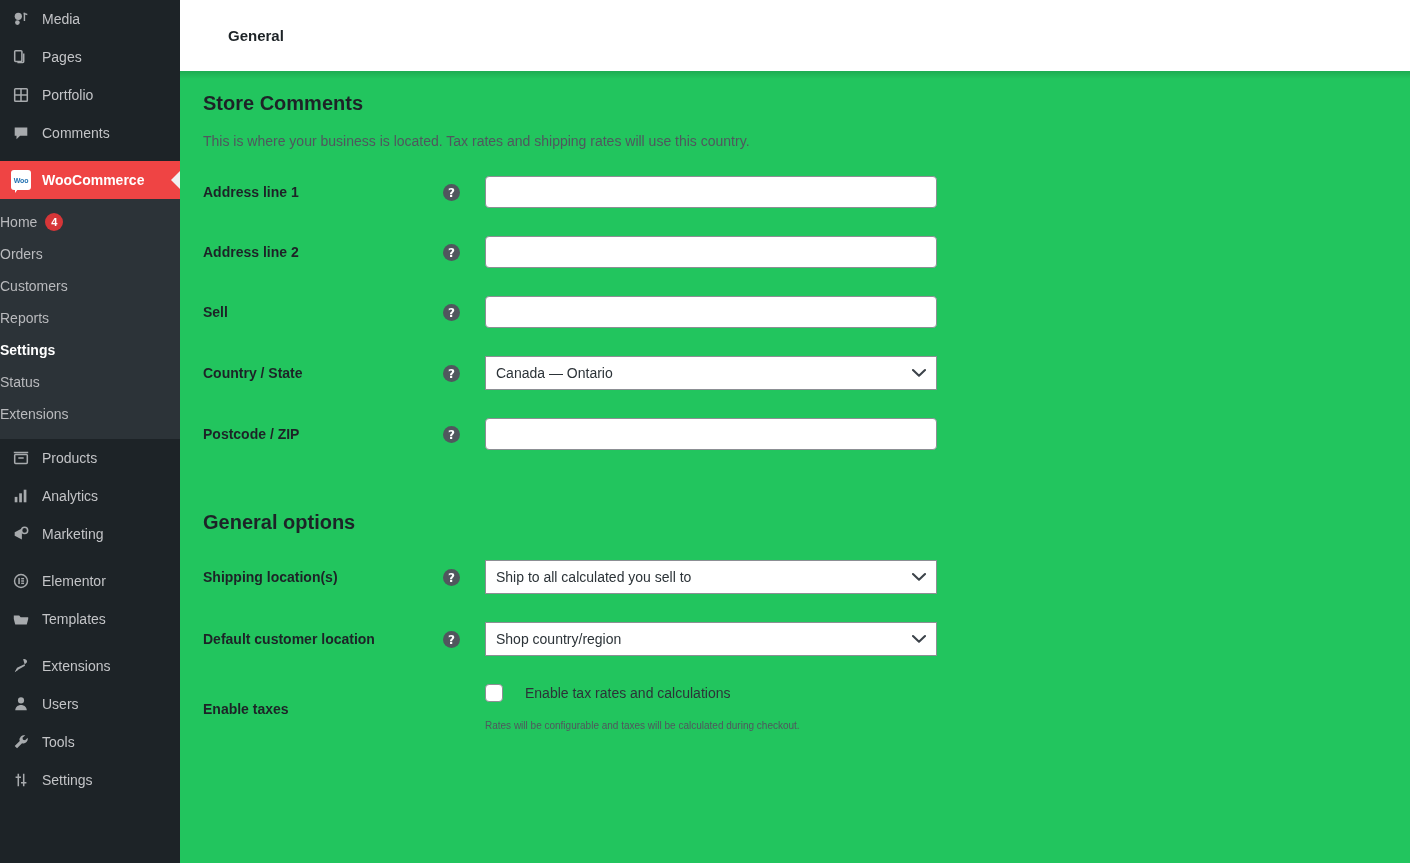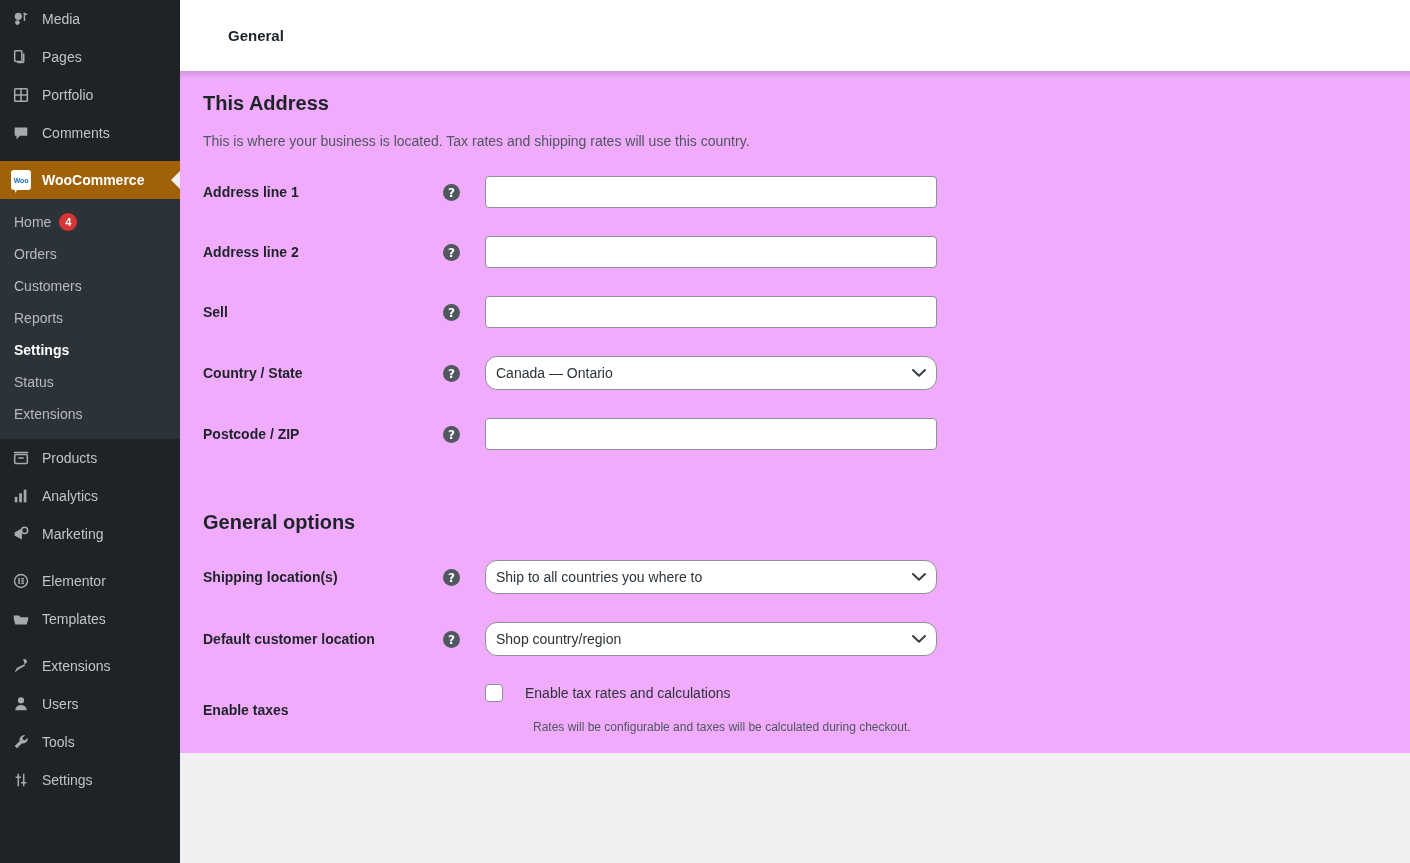--- a/index.html
+++ b/index.html
@@ -31,21 +31,21 @@
   .menu-item .mi-icon {
     width: 22px; height: 20px;
     display: flex; align-items: center; justify-content: center;
     margin-right: 10px;
     flex: 0 0 22px;
   }
   .menu-item .mi-icon svg { display: block; }
   .menu-item .mi-label { white-space: nowrap; }
 
   .menu-item.current {
-    background: #a16207;
+    background: #ef4444;
     color: #fff;
     font-weight: 600;
   }
   .menu-item.current .mi-label { color: #fff; }
   .menu-item.current::after {
     content: "";
     position: absolute;
     right: 0; top: 50%;
     transform: translateY(-50%);
     border-style: solid;
@@ -53,21 +53,20 @@
     border-color: transparent #f0f0f1 transparent transparent;
   }
 
   .submenu {
     background: #2c3338;
     padding: 7px 0 9px 0;
   }
   .sub-item {
     display: flex; align-items: center;
     height: 32px;
-    padding-left: 14px;
     font-size: 14px;
     color: #b9babd;
     cursor: pointer;
     white-space: nowrap;
   }
   .sub-item.active { color: #fff; font-weight: 700; }
   .badge {
     display: inline-flex; align-items: center; justify-content: center;
     min-width: 18px; height: 18px;
     border-radius: 9px;
@@ -75,23 +74,23 @@
     color: #fff;
     font-size: 11px; font-weight: 600;
     margin-left: 8px;
     padding: 0 5px;
   }
   .menu-sep { height: 9px; }
 
   
   .main {
     flex: 1 1 auto;
-    height: 753px;
+    height: 863px;
     position: relative;
-    background: #f0abfc;
+    background: #22c55e;
     overflow: hidden;
   }
   .topbar {
     height: 71px;
     background: #fff;
     display: flex;
     align-items: center;
     padding-left: 48px;
     position: relative;
     z-index: 5;
@@ -183,21 +182,21 @@
 
   .select-wrap {
     position: relative;
     width: 452px;
     height: 34px;
   }
   .select-box {
     width: 452px;
     height: 34px;
     border: 1px solid #8c8f94;
-    border-radius: 12px;
+    border-radius: 0;
     background: #fff;
     font-size: 14px;
     color: #2c3338;
     padding: 0 34px 0 10px;
     display: flex;
     align-items: center;
     cursor: pointer;
     white-space: nowrap;
     overflow: hidden;
   }
@@ -223,25 +222,24 @@
     cursor: pointer;
     flex: 0 0 18px;
   }
   .chk-label {
     font-size: 14px;
     color: #2c3338;
     cursor: pointer;
     margin-left: 13px;
   }
   .field-note {
-    font-size: 12px;
+    font-size: 10px;
     color: #50575e;
     margin-top: 16px;
     line-height: 1.5;
-    margin-left: 48px;
   }
 
   .woo-badge {
     width: 20px; height: 20px;
     background: #fff;
     border-radius: 3px;
     display: flex; align-items: center; justify-content: center;
     position: relative;
   }
   .woo-badge span {
@@ -425,21 +423,21 @@
     </nav>
 
   <div class="main">
 
     <div class="topbar">
       <div class="tab-general">General</div>
     </div>
 
     <div class="content">
 
-      <h2 class="section-title">This Address</h2>
+      <h2 class="section-title">Store Comments</h2>
       <p class="section-desc">This is where your business is located. Tax rates and shipping rates will use this country.</p>
 
       <table class="form">
         <tbody id="store-address-rows">
             <tr>
               <th class="label-cell">Address line 1</th>
               <td class="help-cell"><span class="help-tip">?</span></td>
               <td class="field-cell"><input class="text-input" type="text" value="" style=""></td>
             </tr>
             <tr>
@@ -474,21 +472,21 @@
 
       <h2 class="section-title" style="margin-top:44px;">General options</h2>
 
       <table class="form">
         <tbody id="general-options-rows">
             <tr>
               <th class="label-cell">Shipping location(s)</th>
               <td class="help-cell"><span class="help-tip">?</span></td>
               <td class="field-cell">
                 <div class="select-wrap">
-                  <div class="select-box">Ship to all countries you where to</div>
+                  <div class="select-box">Ship to all calculated you sell to</div>
                   <svg class="select-chevron" width="14" height="9" viewBox="0 0 14 9">
                     <path d="M1 1.5L7 7.2l6-5.7" fill="none" stroke="#3c434a" stroke-width="2.1" stroke-linecap="round" stroke-linejoin="round"></path>
                   </svg>
                 </div>
               </td>
             </tr>
             <tr>
               <th class="label-cell">Default customer location</th>
               <td class="help-cell"><span class="help-tip">?</span></td>
               <td class="field-cell">

